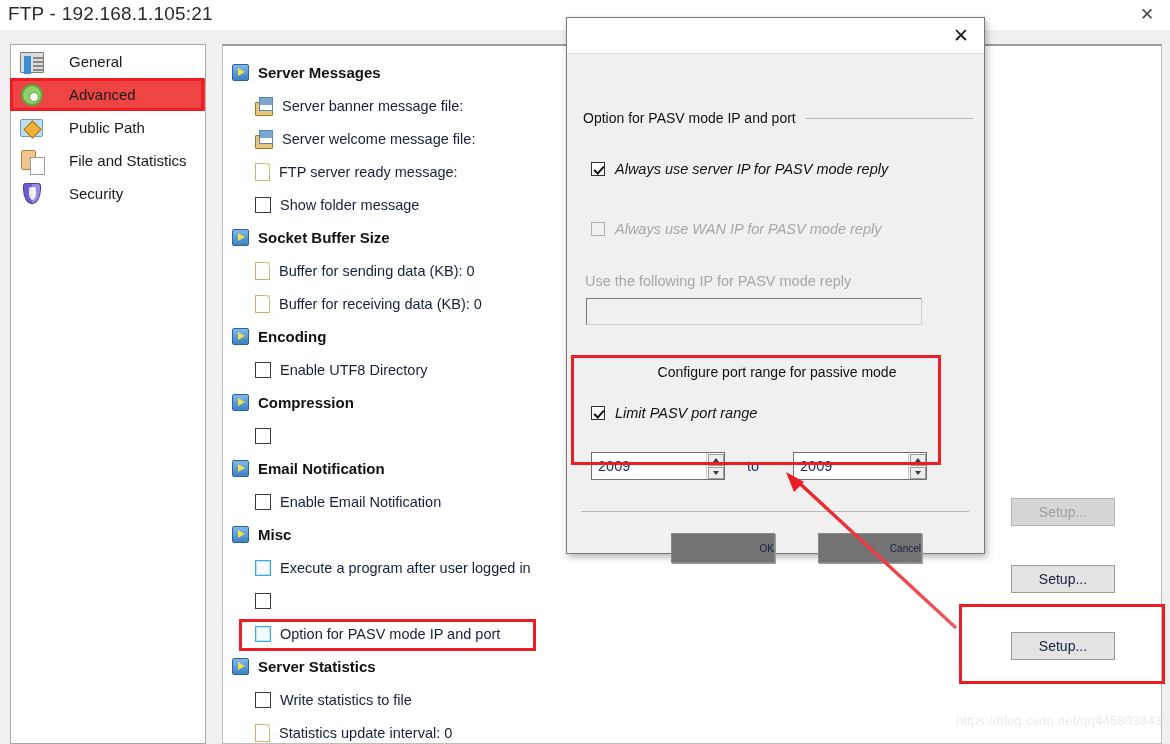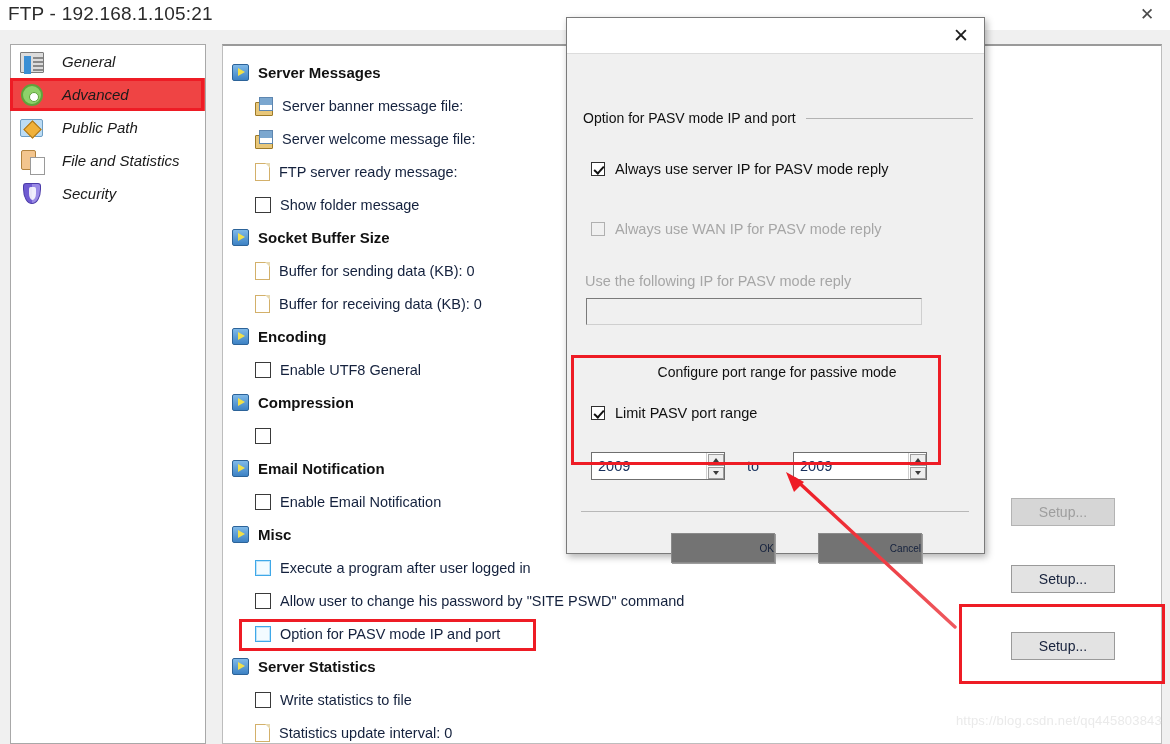--- a/index.html
+++ b/index.html
@@ -48,21 +48,21 @@
     overflow: hidden;
   }
   .side-item {
     position: relative;
     height: 33px;
     display: flex; align-items: center;
     padding-left: 8px;
     font-size: 15px; color: #1a1a1a;
   }
   .side-item.selected { background: #ef4444; }
-  .side-item .side-label { margin-left: 17px; font-style: italic; }
+  .side-item .side-label { margin-left: 24px; }
   .side-ico { width: 26px; height: 26px; flex: 0 0 26px; position: relative; }
 
   
   .ico-general { background:#dcdcdc; border:1px solid #7b7b7b; border-radius:1px; }
   .ico-general::before{content:"";position:absolute;left:3px;top:3px;width:7px;height:18px;background:#3b8fd4;}
   .ico-general::after{content:"";position:absolute;left:12px;top:4px;width:10px;height:2px;
       background:#8a8a8a; box-shadow:0 4px 0 #8a8a8a,0 8px 0 #8a8a8a,0 12px 0 #8a8a8a;}
   .ico-gear{position:absolute;left:2px;top:2px;width:22px;height:22px;border-radius:50%;
       background:#8ed16a;border:2px solid #5fa33c;
       box-shadow: 0 0 0 2px rgba(255,255,255,0);}
@@ -170,21 +170,21 @@
   .grp-line {
     position: absolute; display: flex; align-items: center;
     font-size: 14px; color: #101010; white-space: nowrap;
   }
   .grp-line .rule {
     height: 1px; background: #b3b3b3; margin-left: 10px;
   }
 
   .dlg-cbx-row {
     position: absolute; display: flex; align-items: center;
-    font-size: 14.5px; color: #101010;
+    font-size: 14.5px; color: #101010; font-style: italic;
   }
   .dlg-cbx-row.disabled { color: #a6a6a6; }
   .dlg-cbx {
     width: 14px; height: 14px; flex: 0 0 14px; position: relative;
     background: #ffffff; border: 1px solid #2f2f2f; margin-right: 10px;
   }
   .dlg-cbx.dis { border-color: #b0b0b0; background: #f0f0f0; }
   .dlg-cbx.checked::after {
     content: ""; position: absolute; left: 4px; top: 1px;
     width: 4px; height: 8px; border: solid #111; border-width: 0 2px 2px 0;
@@ -346,21 +346,21 @@
           <span class="lbl">Buffer for receiving data (KB): 0</span>
         </div>
 
         <div class="row group">
           <div class="ico-play"></div>
           <span class="lbl">Encoding</span>
         </div>
 
         <div class="row item">
           <div class="cbx"></div>
-          <span class="lbl">Enable UTF8 General</span>
+          <span class="lbl">Enable UTF8 Directory</span>
         </div>
 
         <div class="row group">
           <div class="ico-play"></div>
           <span class="lbl">Compression</span>
         </div>
 
         <div class="row item">
           <div class="cbx"></div>
         </div>
@@ -380,21 +380,20 @@
           <span class="lbl">Misc</span>
         </div>
 
         <div class="row item">
           <div class="cbx hl"></div>
           <span class="lbl">Execute a program after user logged in</span>
         </div>
 
         <div class="row item">
           <div class="cbx"></div>
-          <span class="lbl">Allow user to change his password by "SITE PSWD" command</span>
         </div>
 
         <div class="row item">
           <div class="cbx hl"></div>
           <span class="lbl">Option for PASV mode IP and port</span>
         </div>
 
         <div class="row group">
           <div class="ico-play"></div>
           <span class="lbl">Server Statistics</span>

